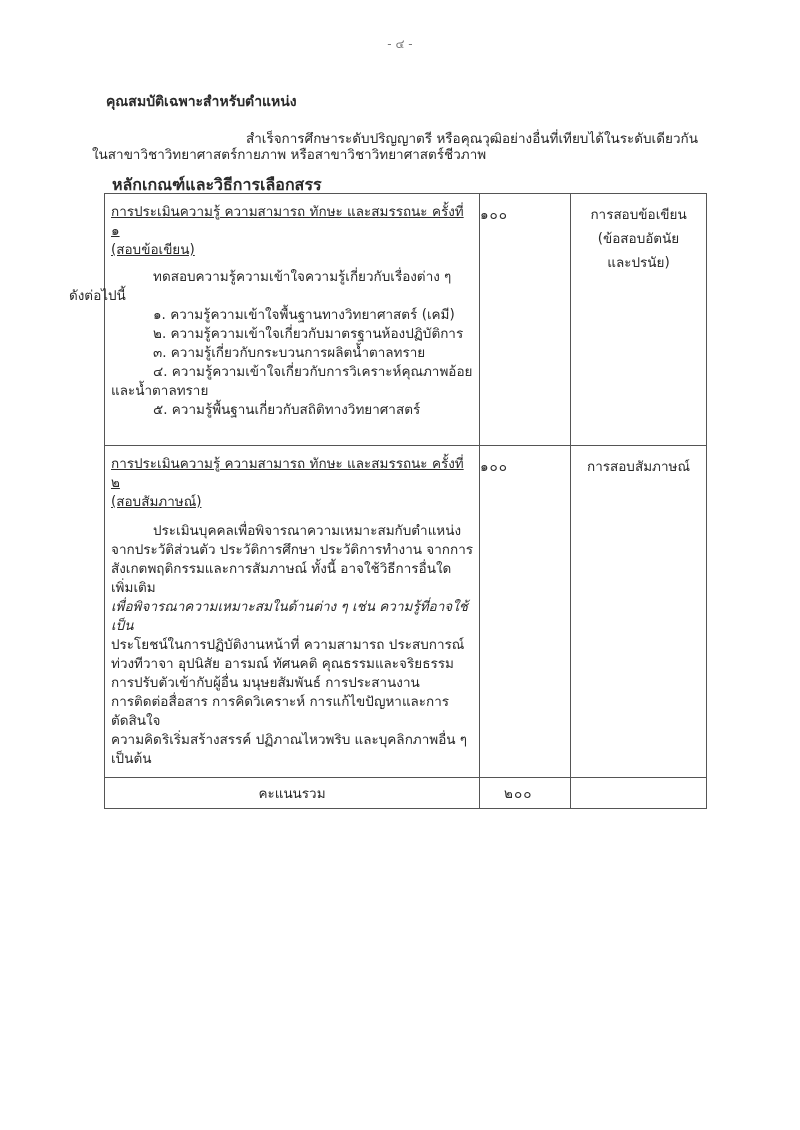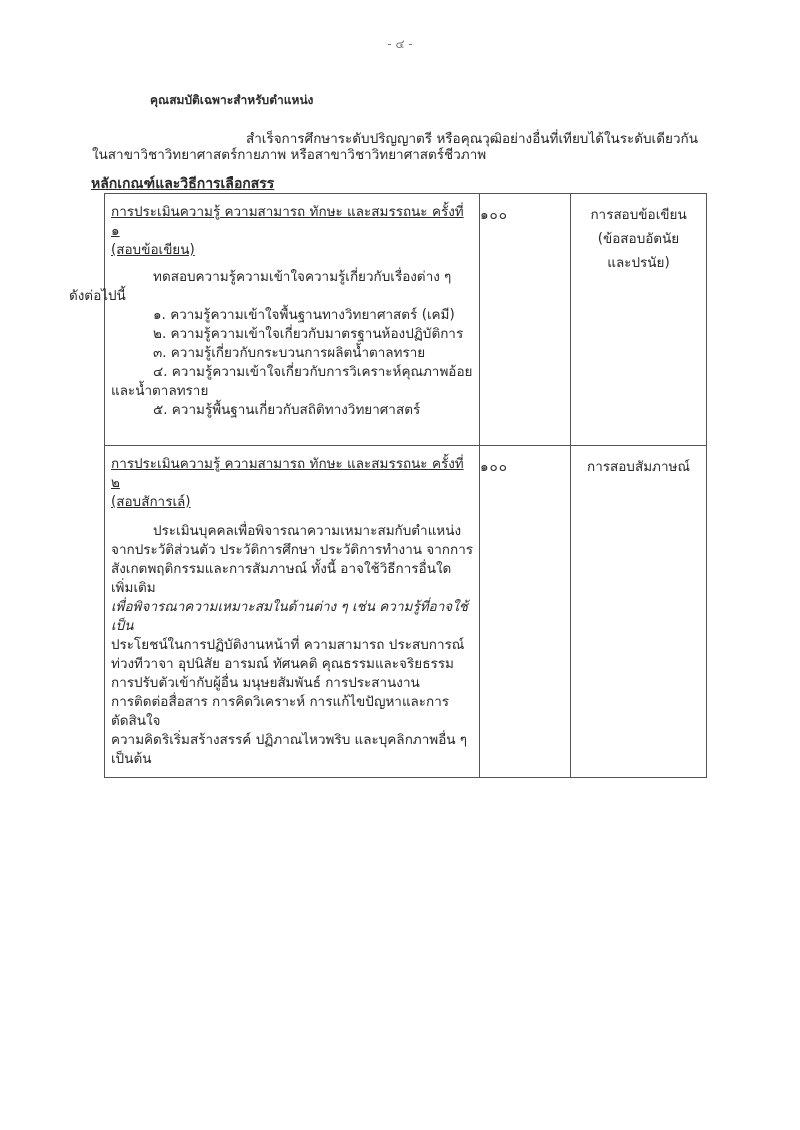--- a/index.html
+++ b/index.html
@@ -2,24 +2,24 @@
 <html><head>
   <meta charset="utf-8">
   <style>
     html, body { margin: 0; padding: 0; background: #ffffff; }
     body {
       width: 800px; height: 1130px; position: relative; overflow: hidden;
       font-family: "DejaVu Sans", "Liberation Sans", sans-serif;
       color: #2a2a2a; font-size: 13.5px;
     }
     .page-number { position: absolute; top: 34px; left: 0; width: 800px; text-align: center; font-size: 12px; color: #777; }
-    .qual-heading { position: absolute; top: 90px; left: 106px; font-weight: bold; font-size: 12px; margin-left: 44px; }
+    .qual-heading { position: absolute; top: 90px; left: 106px; font-weight: bold; font-size: 14px; }
     .qual-line1 { position: absolute; top: 127px; left: 218px; margin-left: 28px; }
     .qual-line2 { position: absolute; top: 143px; left: 92px; text-align: right; }
-    .criteria-heading { position: absolute; top: 172px; left: 91px; font-weight: bold; font-size: 14px; text-decoration: underline; }
+    .criteria-heading { position: absolute; top: 172px; left: 112px; font-weight: bold; font-size: 16px; }
 
     table.criteria {
       position: absolute; top: 193px; left: 104px; width: 602px;
       border-collapse: collapse; table-layout: fixed;
     }
     table.criteria td, table.criteria th {
       border: 1px solid #555; vertical-align: top; padding: 0;
       font-weight: normal;
     }
     col.c1 { width: 375px; } col.c2 { width: 91px; } col.c3 { width: 136px; }
@@ -74,34 +74,39 @@
     <td class="method-cell">
       <span>การสอบข้อเขียน</span><br>
       <span>(ข้อสอบอัตนัย</span><br>
       <span>และปรนัย)</span>
     </td>
   </tr>
 
   <tr style="height:332px;margin-left:42px;">
     <td class="crit-cell">
       <span class="crit-title">การประเมินความรู้ ความสามารถ ทักษะ และสมรรถนะ ครั้งที่ ๒</span>
-      <span class="crit-title">(สอบสัการเล์)</span>
+      <span class="crit-title">(สอบสัมภาษณ์)</span>
       <div style="margin-top:10px;">
         <span style="display:block;padding-left:42px;">ประเมินบุคคลเพื่อพิจารณาความเหมาะสมกับตำแหน่ง</span>
         <span style="display:block;">จากประวัติส่วนตัว ประวัติการศึกษา ประวัติการทำงาน จากการ</span>
         <span style="display:block;">สังเกตพฤติกรรมและการสัมภาษณ์ ทั้งนี้ อาจใช้วิธีการอื่นใดเพิ่มเติม</span>
         <span style="display:block;font-style:italic;">เพื่อพิจารณาความเหมาะสมในด้านต่าง ๆ เช่น ความรู้ที่อาจใช้เป็น</span>
         <span style="display:block;">ประโยชน์ในการปฏิบัติงานหน้าที่ ความสามารถ ประสบการณ์</span>
         <span style="display:block;">ท่วงทีวาจา อุปนิสัย อารมณ์ ทัศนคติ คุณธรรมและจริยธรรม</span>
         <span style="display:block;">การปรับตัวเข้ากับผู้อื่น มนุษยสัมพันธ์ การประสานงาน</span>
         <span style="display:block;">การติดต่อสื่อสาร การคิดวิเคราะห์ การแก้ไขปัญหาและการตัดสินใจ</span>
         <span style="display:block;">ความคิดริเริ่มสร้างสรรค์ ปฏิภาณไหวพริบ และบุคลิกภาพอื่น ๆ</span>
         <span style="display:block;">เป็นต้น</span>
       </div>
     </td>
     <td class="score-cell thai-num">๑๐๐</td>
     <td class="method-cell">
       <span>การสอบสัมภาษณ์</span>
     </td>
   </tr>
 
+  <tr class="total-row">
+    <td class="total-label">คะแนนรวม</td>
+    <td class="total-score thai-num">๒๐๐</td>
+    <td></td>
+  </tr>
 </tbody>
   </table>
 
 </body></html>

